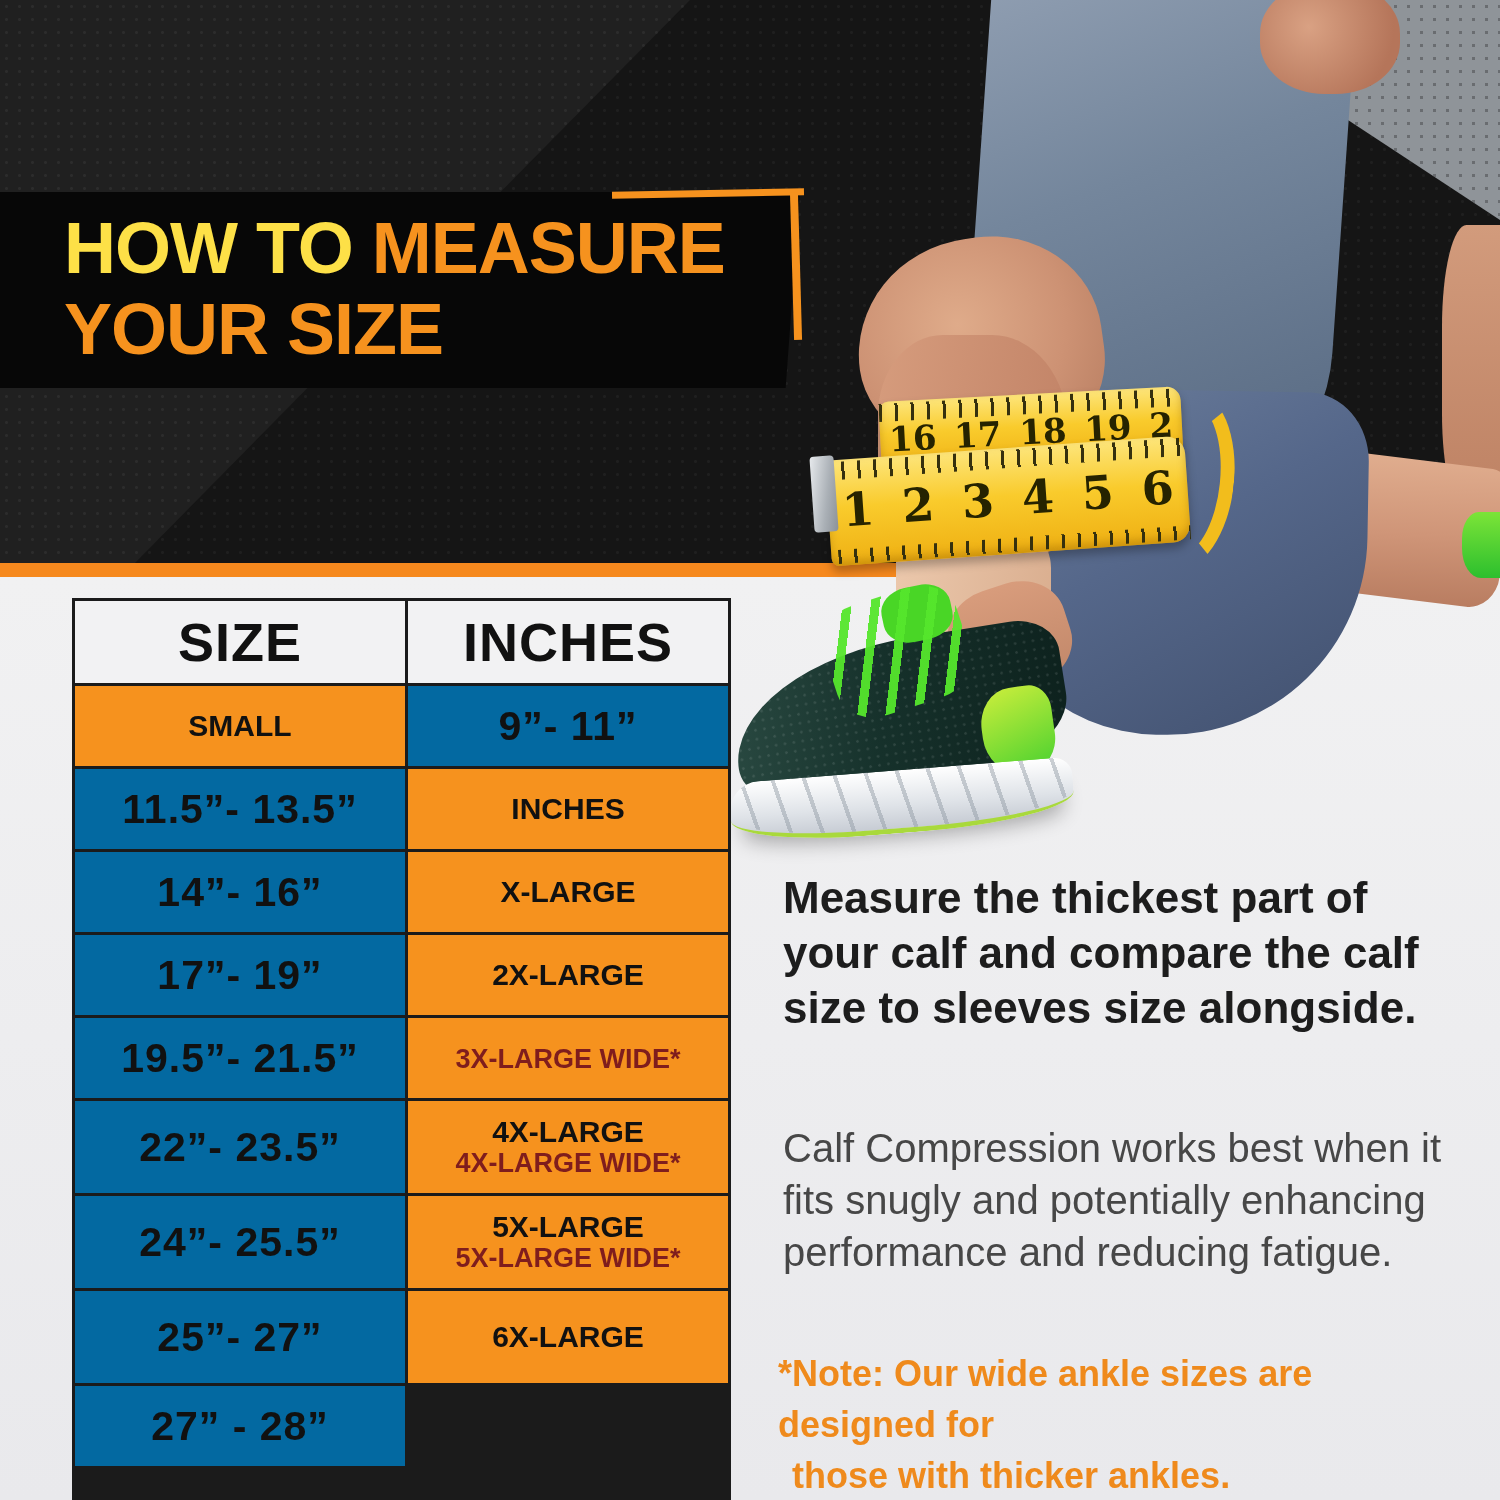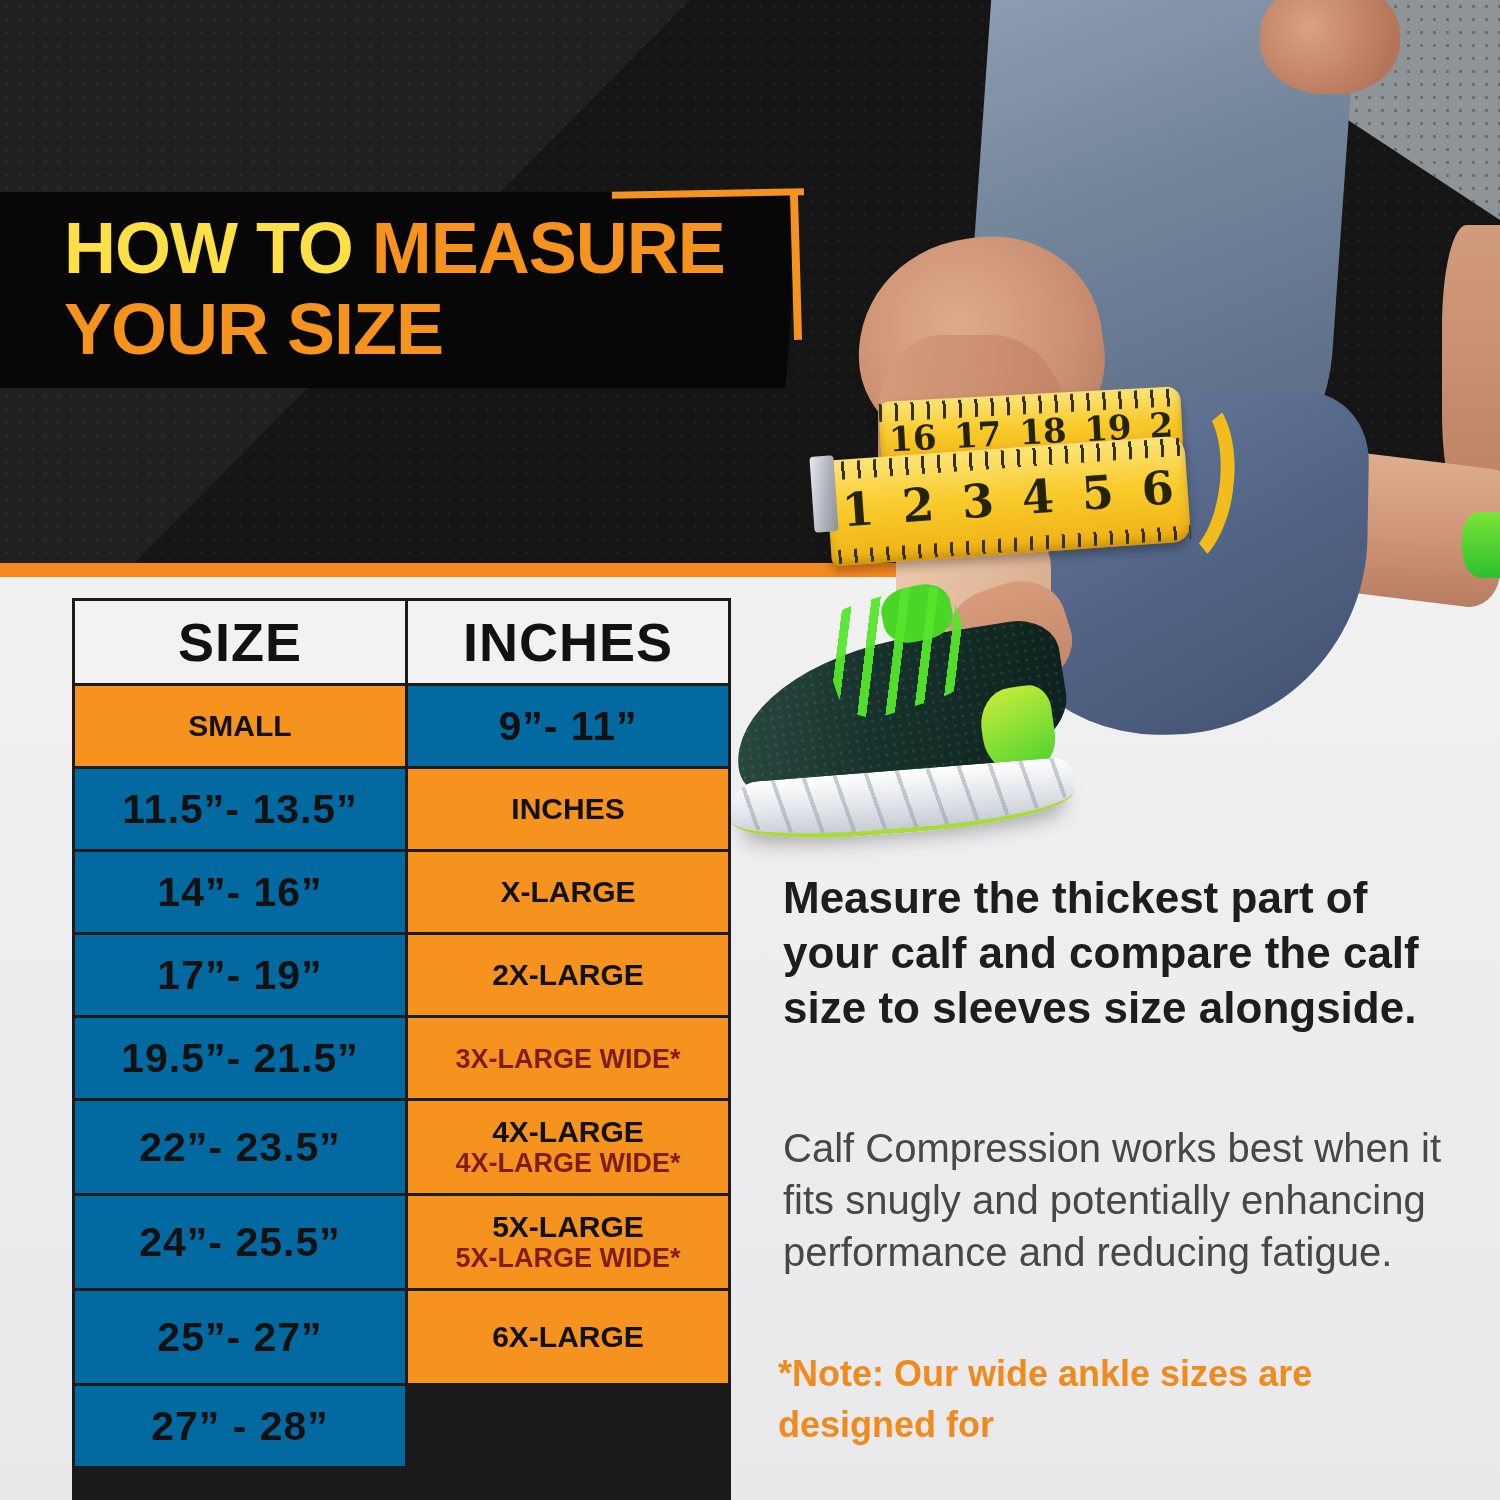--- a/index.html
+++ b/index.html
@@ -254,15 +254,16 @@
     <div class="cell orange">
       <span class="size-label">6X-LARGE</span>
       </div>
     <div class="cell gray inches">27” - 28”</div>
   </div>
 
   <div class="headline">Measure the thickest part of your calf and compare the calf size to sleeves size alongside.</div>
   <div class="body-text">Calf Compression works best when it fits snugly and potentially enhancing performance and reducing fatigue.</div>
   <div class="note">
     <div>*Note: Our wide ankle sizes are designed for</div>
+    <div class="note-l2">those with thicker ankles.</div>
   </div>
 
 </div>
 
 </body></html>

